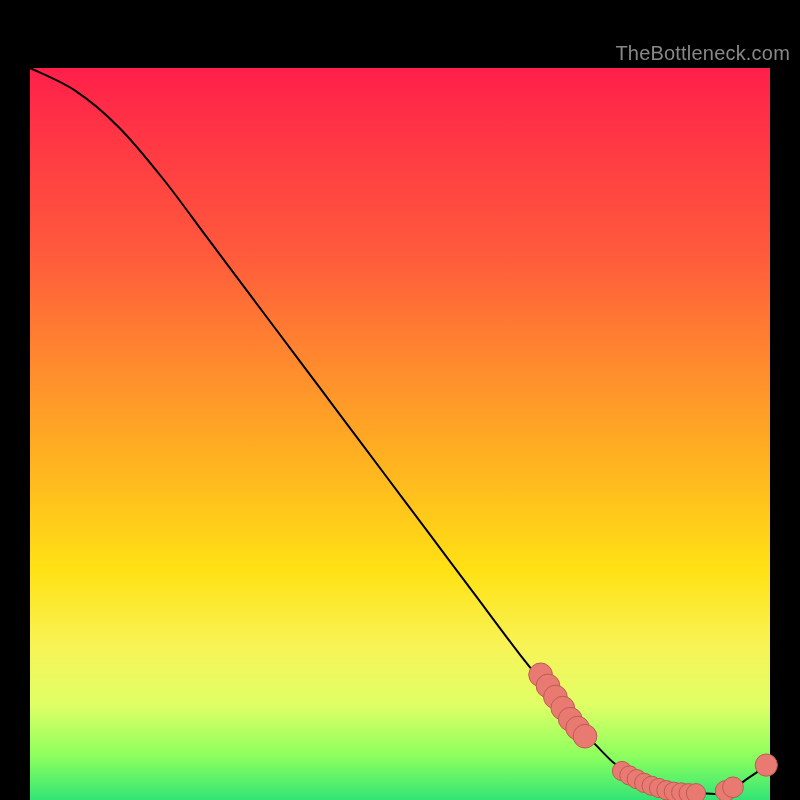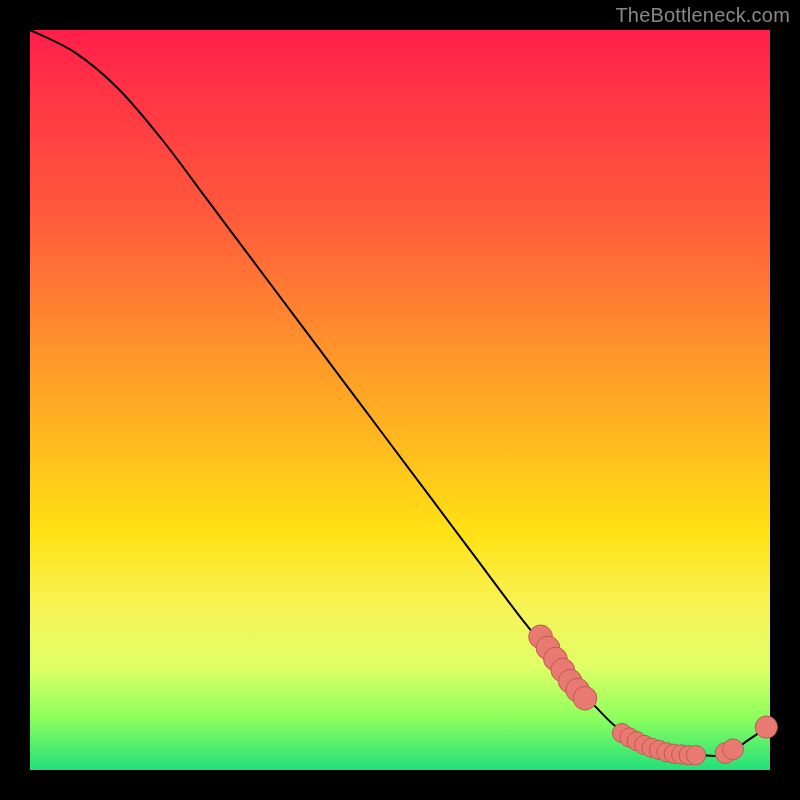--- a/index.html
+++ b/index.html
@@ -8,20 +8,21 @@
     width: 800px;
     height: 800px;
     background: #000000;
     overflow: hidden;
     font-family: Arial, Helvetica, sans-serif;
   }
   .stage {
     position: relative;
     width: 800px;
     height: 636px;
+    margin-top: 38px;
   }
   .attribution {
     position: absolute;
     top: 4px;
     right: 10px;
     color: #888888;
     font-size: 20px;
     letter-spacing: 0.2px;
     user-select: none;
   }

